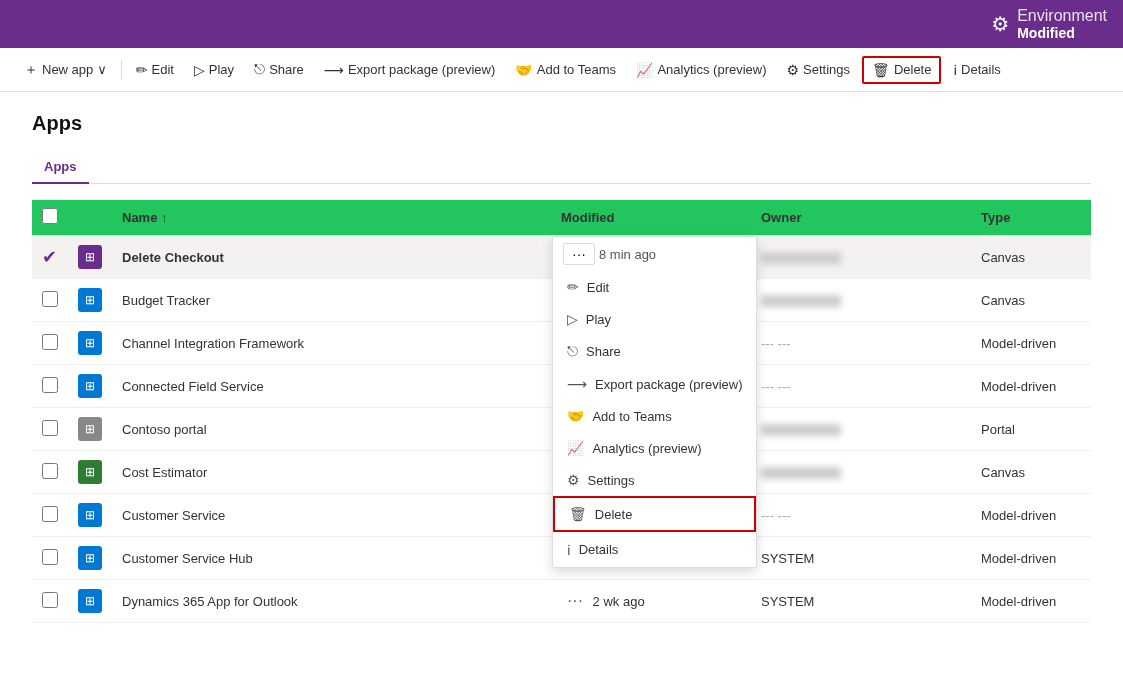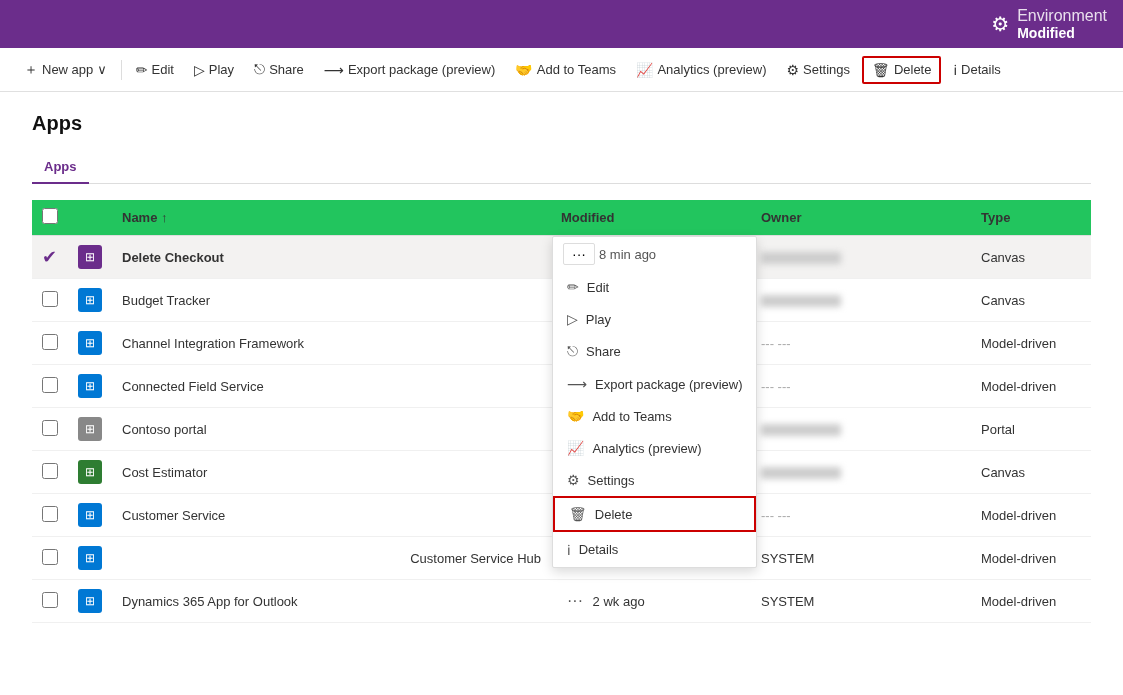--- a/index.html
+++ b/index.html
@@ -343,21 +343,21 @@
             <td><input type="checkbox" class="row-checkbox" style=""></td>
             <td><span class="app-icon" style="background: rgb(0, 120, 212);">⊞</span></td>
             <td style="font-weight: normal;">Customer Service</td>
             <td></td>
             <td><span class="dash-text">--- ---</span></td>
             <td>Model-driven</td>
           </tr>
           <tr>
             <td><input type="checkbox" class="row-checkbox" style=""></td>
             <td><span class="app-icon" style="background: rgb(0, 120, 212);">⊞</span></td>
-            <td style="font-weight: normal; text-align: right;">Customer Service Hub</td>
+            <td style="font-weight: normal;">Customer Service Hub</td>
             <td></td>
             <td>SYSTEM</td>
             <td>Model-driven</td>
           </tr>
           <tr>
             <td><input type="checkbox" class="row-checkbox" style=""></td>
             <td><span class="app-icon" style="background: rgb(0, 120, 212);">⊞</span></td>
             <td style="font-weight: normal;">Dynamics 365 App for Outlook</td>
             <td><button class="more-btn">···</button><span> 2 wk ago</span></td>
             <td>SYSTEM</td>

